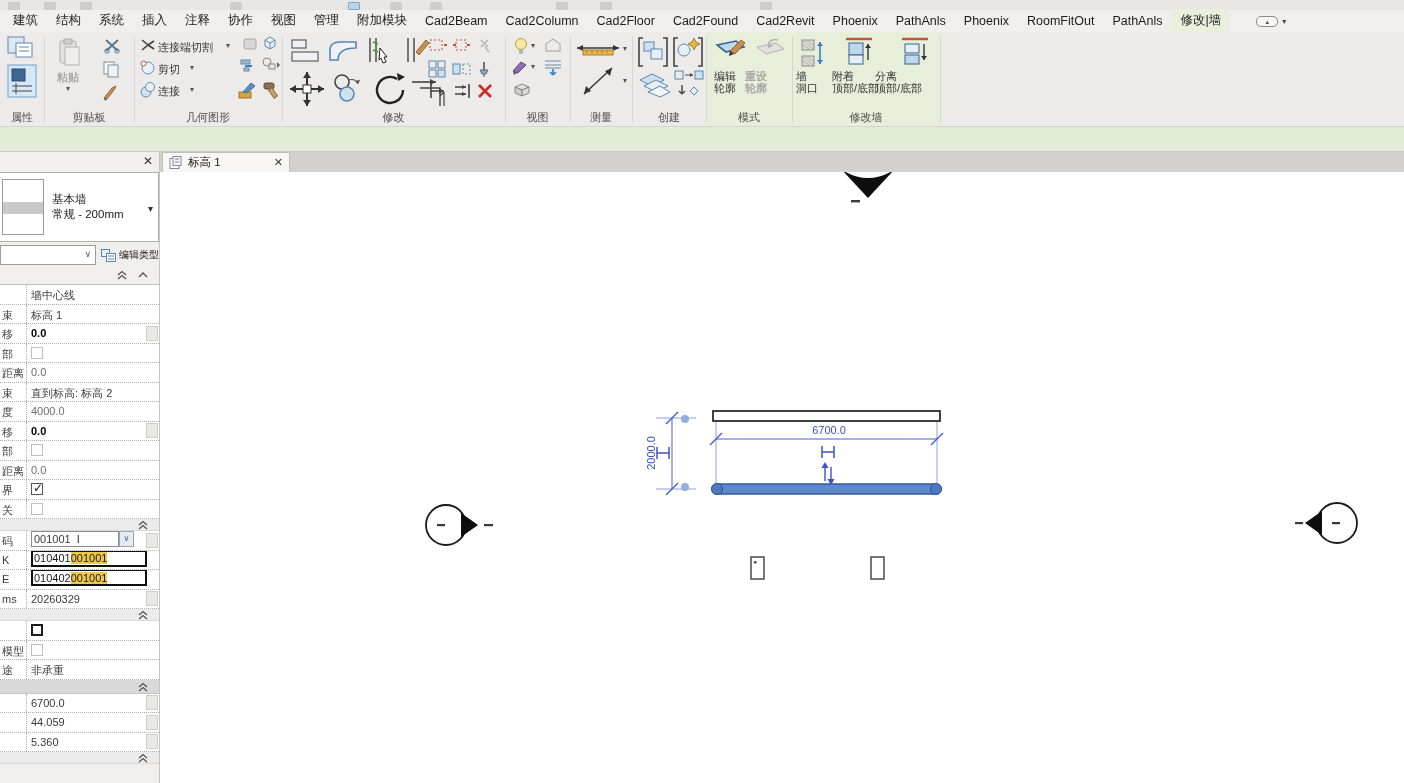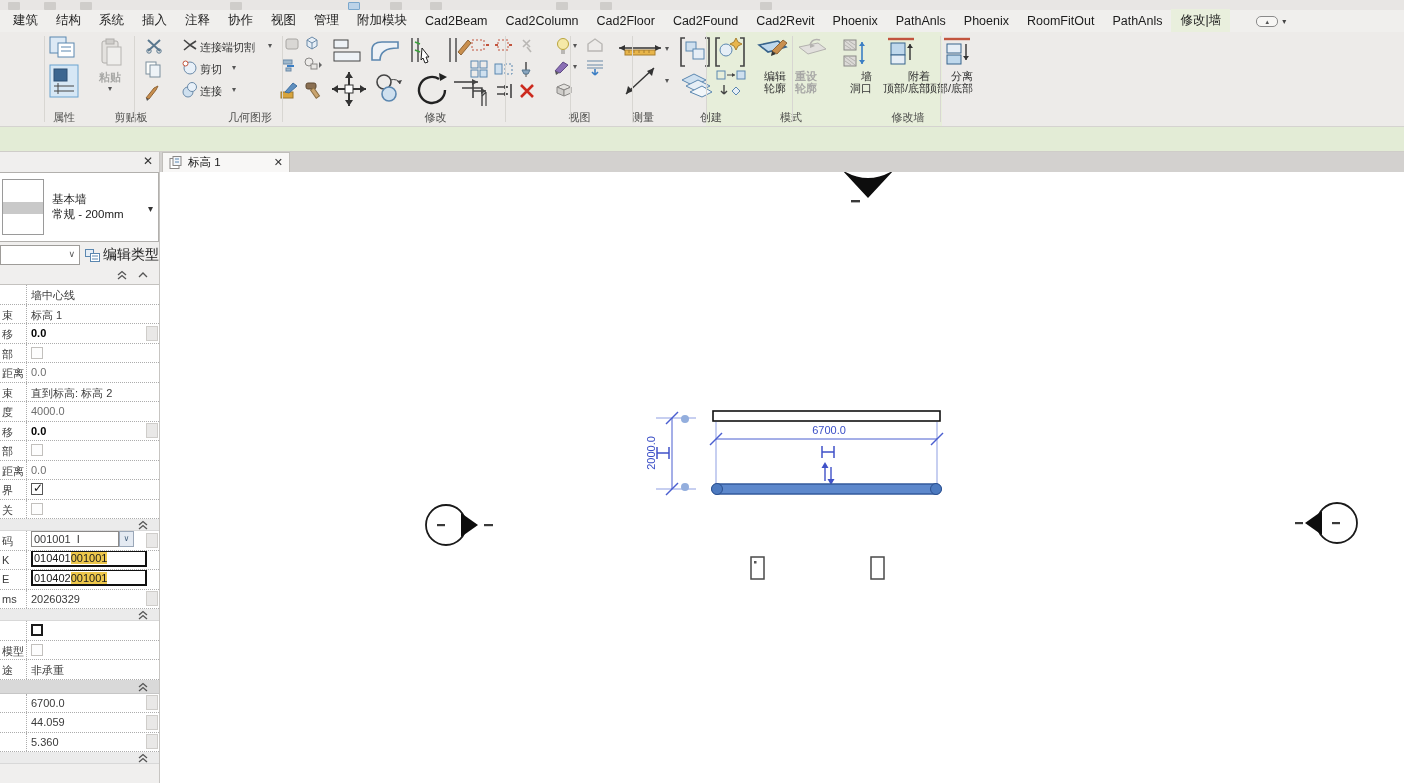--- a/index.html
+++ b/index.html
@@ -19,26 +19,26 @@
   .mtab.active { background:#e9efdd; }
   .ribbon-min { display:flex; align-items:center; margin-left:26px; gap:4px; }
   .pill { width:22px; height:11px; border:1px solid #8a8a8a; border-radius:5px; font-size:7px;
           line-height:9px; text-align:center; color:#555; background:#f7f6f4; }
   .mini-caret { font-size:8px; color:#444; }
 
   
   .ribbon { position:absolute; left:0; top:32px; width:1404px; height:95px; background:#edebe9;
             border-bottom:1px solid #d5d3d0; overflow:hidden; }
   .ctx-bg { position:absolute; left:706px; top:0; width:236px; height:95px; background:#e7eeda; }
-  .rgroup { position:absolute; top:0; height:95px;margin-left:42px; }
+  .rgroup { position:absolute; top:0; height:95px; }
   .rg-label { position:absolute; bottom:2px; left:0; right:0; text-align:center; font-size:11px; color:#4e4e4c; }
   .rdiv { position:absolute; top:4px; width:1px; height:86px; background:#d8d6d2; }
   .rbtn-txt { position:absolute; font-size:11px; color:#333; white-space:nowrap; }
   .gray-txt { color:#a8a8a6;font-weight:bold; }
-  .two-line { text-align:right; line-height:12px; }
+  .two-line { text-align:left; line-height:12px; }
   .caret { font-size:8px; color:#555; }
   .ric { position:absolute; }
   .ribbon svg { display:block; }
 
   
   .optionsbar { position:absolute; left:0; top:127px; width:1404px; height:25px; background:#e3ecd6;
                 border-bottom:1px solid #cfcdc9; }
 
   
   .workspace { position:absolute; left:0; top:152px; width:1404px; height:631px; display:flex; }
@@ -52,21 +52,21 @@
              position:relative; display:flex; align-items:center; }
   .ts-thumb { width:42px; height:56px; margin-left:2px; border:1px solid #9a9a9a; background:#fff; position:relative; }
   .ts-thumb .band { position:absolute; left:0; top:22px; width:100%; height:12px; background:#c9c9c9; }
   .ts-text { margin-left:8px; line-height:15px; font-size:11.5px; color:#1a1a1a; }
   .ts-arrow { position:absolute; right:5px; top:30px; font-size:10px; color:#333; }
   .editrow { height:26px; display:flex; align-items:center; position:relative; }
   .combo-ghost { width:100px; height:20px; background:#fff; border:1px solid #9e9c99; position:relative; }
   .combo-ghost .v { position:absolute; right:4px; top:3px; font-size:9px; color:#555; }
   .edit-type { display:flex; align-items:center; gap:3px; margin-left:5px; cursor:default; }
   .et-icon { width:15px; height:13px; }
-  .et-label { font-size:14px; color:#1a1a1a; white-space:nowrap; }
+  .et-label { font-size:10px; color:#1a1a1a; white-space:nowrap; }
   .collapser { height:16px; position:relative; }
   .chevs { position:absolute; right:10px; top:2px; display:flex; gap:9px; }
 
   
   .pgrid { background:#fff; border-top:1px solid #c4c2bf; }
   .prow { height:19.5px; display:flex; border-bottom:1px dotted #adadad; background:#fff; position:relative; }
   .plabel { width:27px; flex:none; padding:3px 1px 0 2px; color:#3c3c3c; overflow:hidden;
             white-space:nowrap; border-right:1px dotted #adadad; }
   .pval { flex:1; padding:3px 2px 0 4px; color:#3a3a3a; white-space:nowrap; overflow:hidden; position:relative; }
   .pval.bold { font-weight:bold; color:#000; }

